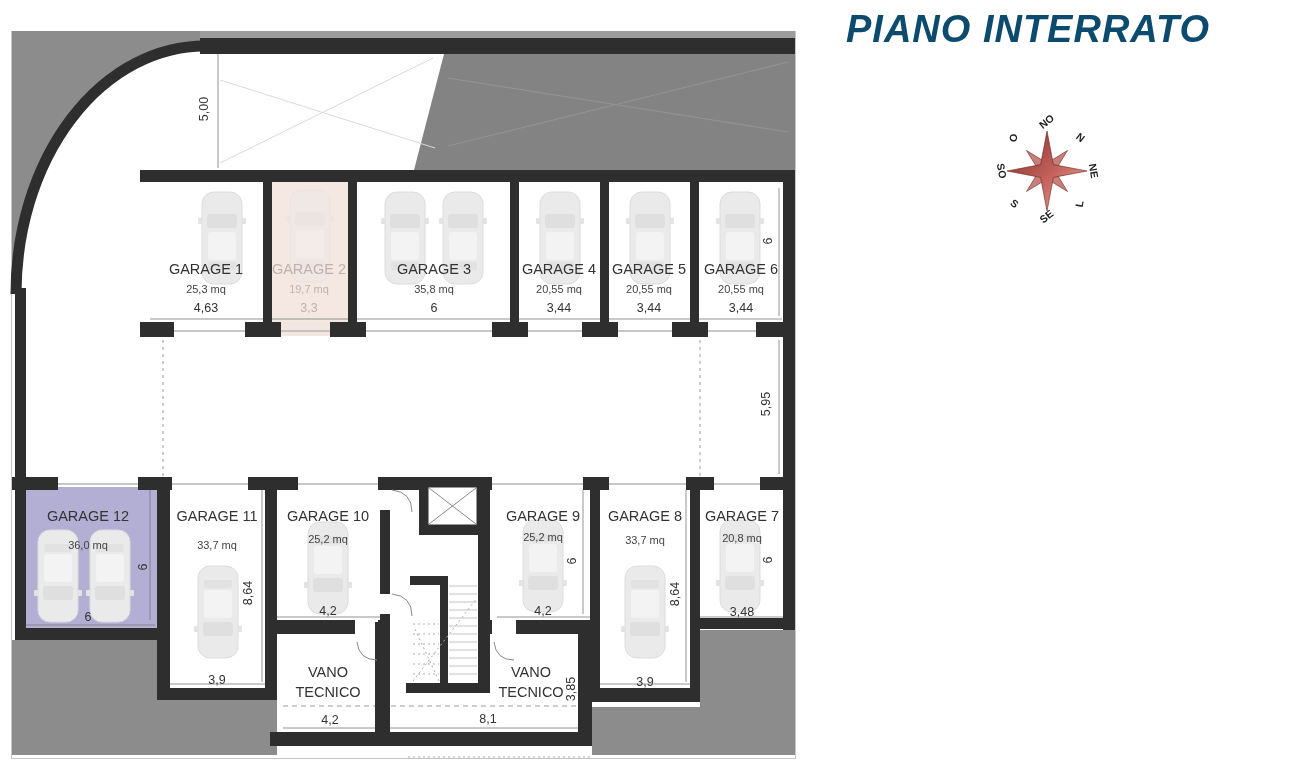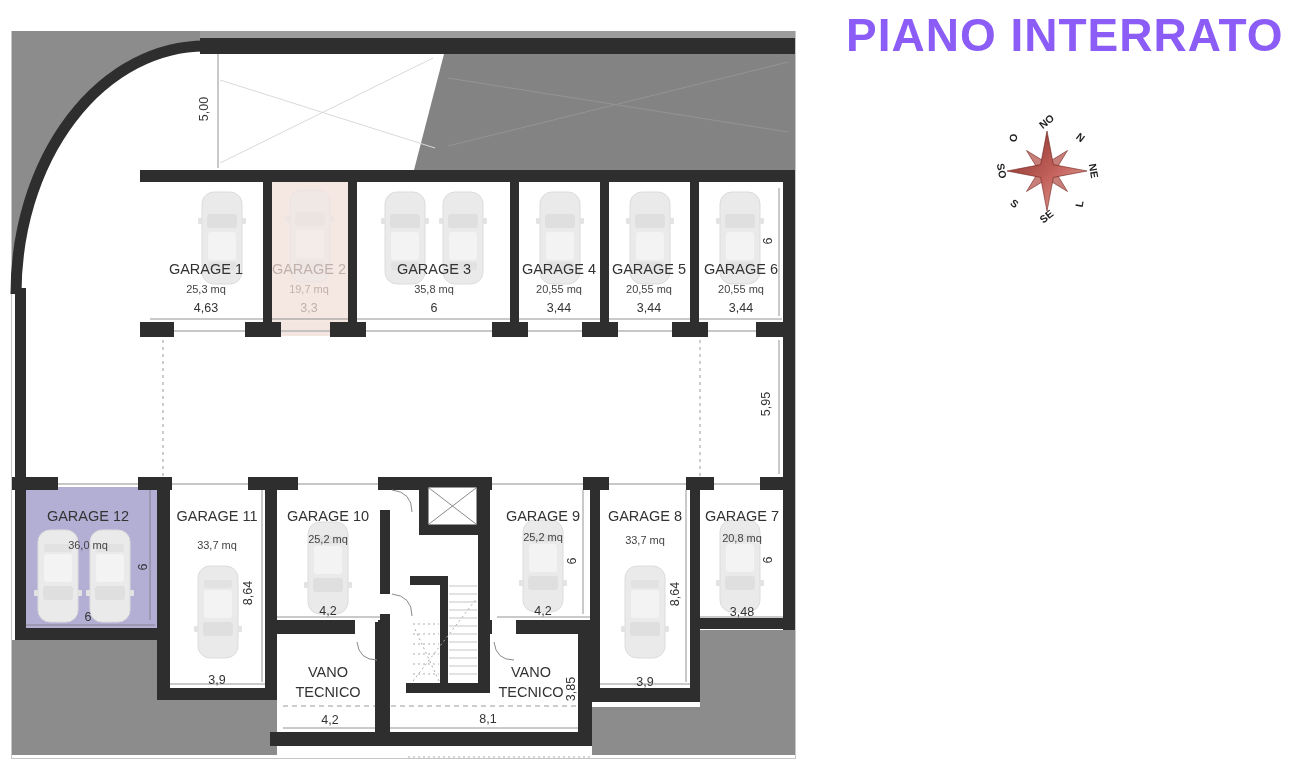--- a/index.html
+++ b/index.html
@@ -1,22 +1,22 @@
 <!DOCTYPE html>
 <html><head>
 <meta charset="utf-8">
 <style>
   html,body{margin:0;padding:0;background:#ffffff;width:1289px;height:768px;overflow:hidden;}
   #stage{position:relative;width:1289px;height:768px;font-family:"Liberation Sans",sans-serif;}
   #plan-svg{position:absolute;left:0;top:0;}
   #plan-title{
     position:absolute;left:846px;top:8px;width:430px;
     font-family:"Liberation Sans",sans-serif;
-    font-size:46px;font-weight:900;letter-spacing:1px;
-    color:#8b5cf6;white-space:nowrap;
+    font-size:38px;font-weight:900;letter-spacing:1px;
+    color:#0c4a6e;white-space:nowrap;font-style:italic;
   }
   text{font-family:"Liberation Sans",sans-serif;fill:#3a3a3a;}
   .g-name{font-size:14.5px;fill:#333;}
   .g-area{font-size:11px;fill:#444;}
   .g-dim{font-size:12.5px;fill:#333;}
   .faded{fill:#c1b0aa !important;}
   .compass-label{font-size:10.5px;font-weight:bold;fill:#222;}
 </style>
 </head>
 <body>

